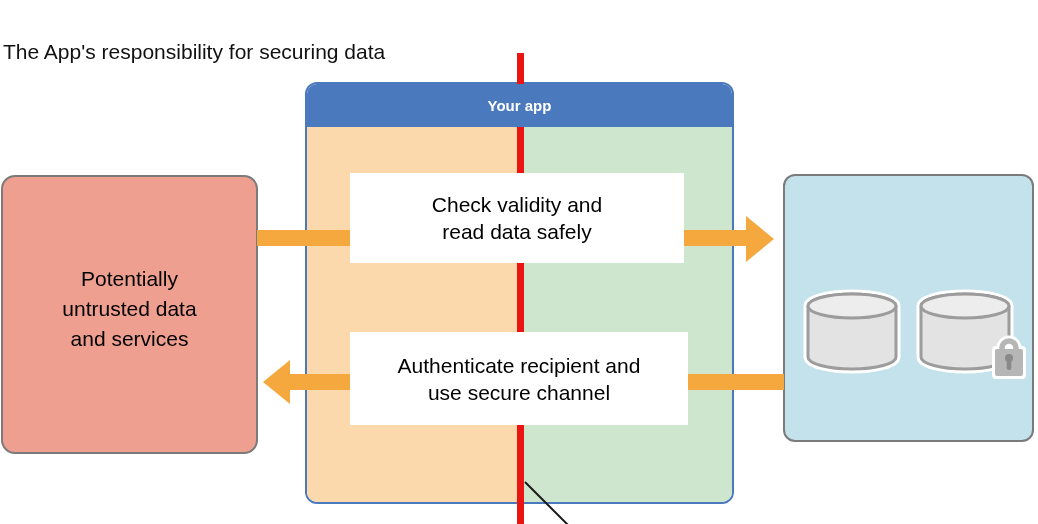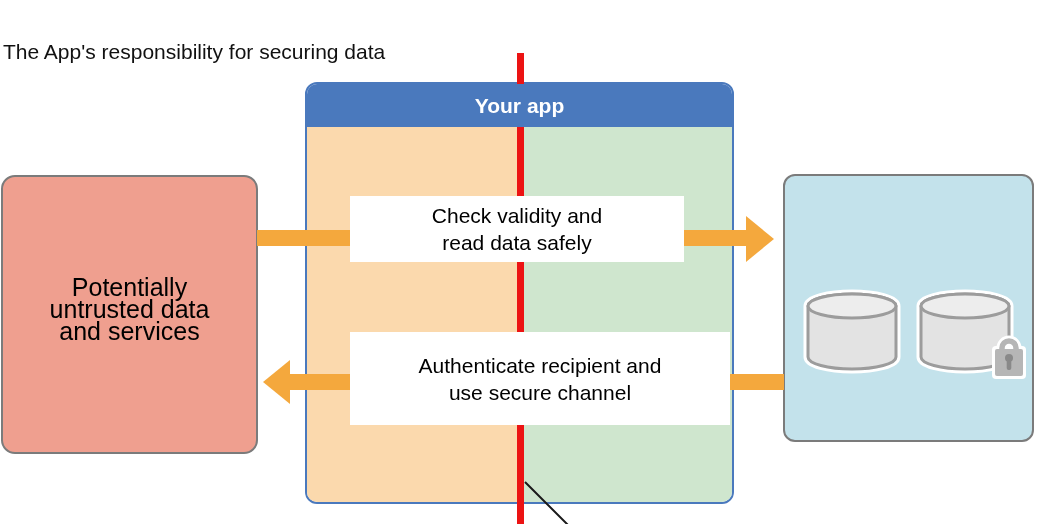--- a/index.html
+++ b/index.html
@@ -15,35 +15,35 @@
     left:3px; top:2px; font-size:21px; line-height:26px; color:#111;
   }
 
   
   .untrusted-box {
     left:1px; top:138px; width:253px; height:263px;
     background:var(--untrusted-fill,#ef9f8f);
     border:2px solid var(--box-border-gray,#7b7b7b);
     border-radius:14px;
     display:flex; align-items:center; justify-content:center;
-    text-align:center; font-size:25px; line-height:22px;
+    text-align:center; font-size:21px; line-height:30px;
     padding-bottom:12px; box-sizing:content-box;
   }
   .pre { white-space:pre-line; }
 
   
   .app-box {
     left:305px; top:45px; width:425px; height:418px;
     border:2px solid var(--header-blue,#4a79bd);
     border-radius:12px; overflow:hidden;
   }
   .app-header {
     position:relative; z-index:3; height:43px;
     background:var(--header-blue,#4a79bd);
-    color:#ffffff; font-weight:bold; font-size:21px;
+    color:#ffffff; font-weight:bold; font-size:15px;
     display:flex; align-items:center; justify-content:center;
   }
   .app-body { display:flex; height:375px; }
   .app-body-left  { width:213px; background:var(--app-untrusted-side,#fbd9ad); }
   .app-body-right { flex:1;      background:var(--app-trusted-side,#cfe6ce); }
 
   
   .red-line {
     left:517px; top:16px; width:7px; height:495px;
     background:var(--red-line,#ec1313); z-index:2;
@@ -53,22 +53,22 @@
   .arrow-svg { z-index:4; }
   #arrow-right { left:257px; top:179px; }
   #arrow-left  { left:262px; top:322px; }
 
   
   .step-box {
     background:#ffffff; z-index:5;
     display:flex; align-items:center; justify-content:center;
     text-align:center; font-size:21px; line-height:27px;
   }
-  .step-1 { left:350px; top:159px; width:334px; height:66px; }
-  .step-2 { left:350px; top:295px; width:380px; height:93px; }
+  .step-1 { left:350px; top:136px; width:334px; height:90px; }
+  .step-2 { left:350px; top:295px; width:338px; height:93px; }
 
   
   .trusted-box {
     left:783px; top:137px; width:247px; height:264px;
     background:var(--trusted-fill,#c3e2eb);
     border:2px solid var(--box-border-gray,#7b7b7b);
     border-radius:12px;
   }
   .trusted-label {
     position:relative; z-index:1; margin-top:16px;

